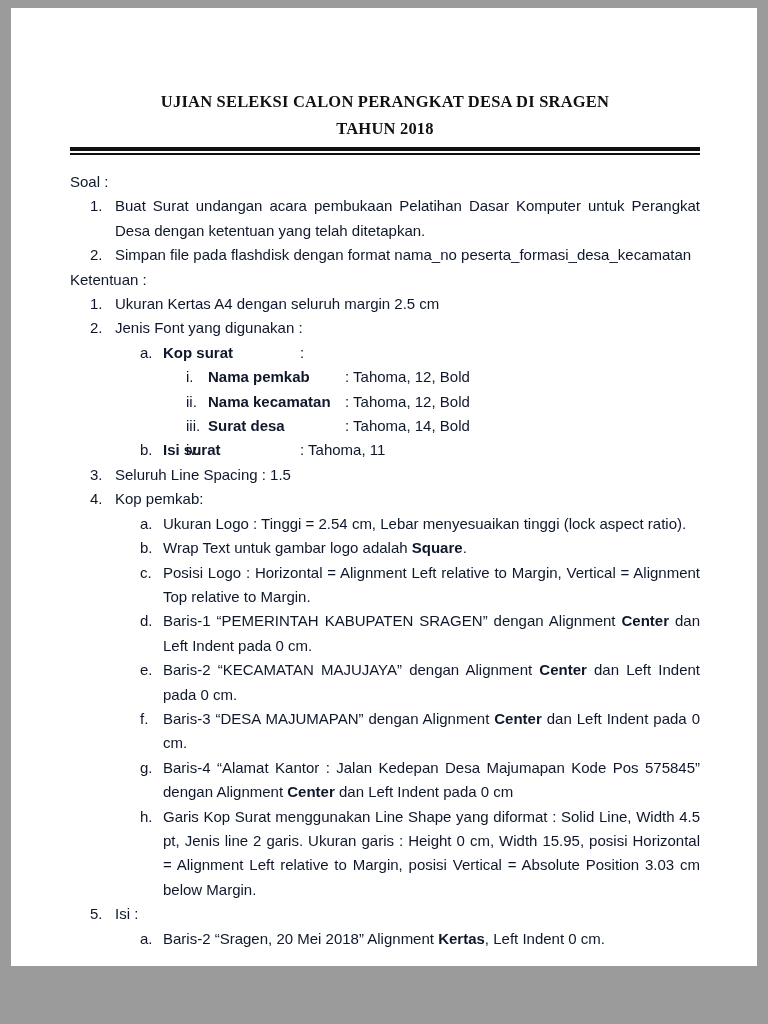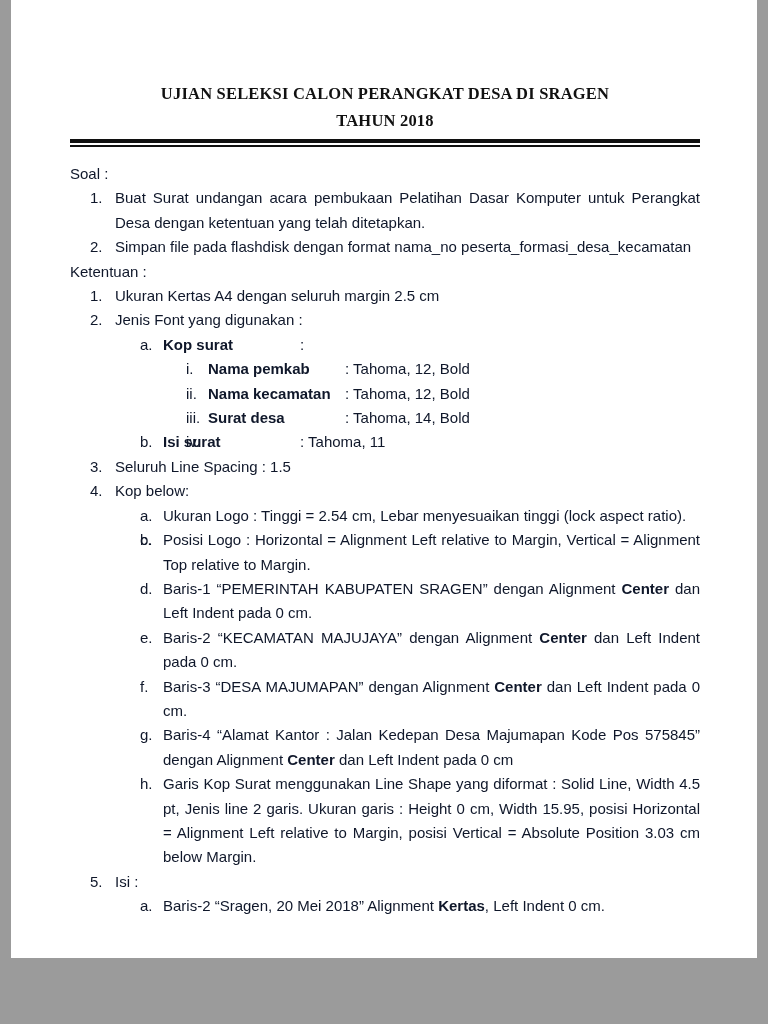--- a/index.html
+++ b/index.html
@@ -10,21 +10,21 @@
     -webkit-font-smoothing:antialiased;
   }
   .viewer {
     position:relative;
     width:768px; height:1024px;
     background:#9b9b9b;
     overflow:hidden;
   }
   .page {
     position:absolute;
-    left:11px; top:0;
+    left:11px; top:8px;
     width:746px; height:958px;
     background:#ffffff;
     box-sizing:border-box;
     padding:80px 57px 0 59px;
     color:#1a1a1a;
   }
   .title-block { text-align:center; }
   .title-line {
     font-family:"Liberation Serif", serif;
     font-weight:bold;
@@ -74,23 +74,23 @@
         <div class="line level-0"><span class="content"><span>Ketentuan :</span></span></div>
         <div class="line level-1"><span class="marker">1.</span><span class="content"><span>Ukuran Kertas A4 dengan seluruh margin 2.5 cm</span></span></div>
         <div class="line level-1"><span class="marker">2.</span><span class="content"><span>Jenis Font yang digunakan :</span></span></div>
         <div class="line level-2"><span class="marker">a.</span><span class="content"><span class="col-label">Kop surat</span><span>:</span></span></div>
         <div class="line level-3"><span class="marker">i.</span><span class="content"><span class="col-label">Nama pemkab</span><span>: Tahoma, 12, Bold</span></span></div>
         <div class="line level-3"><span class="marker">ii.</span><span class="content"><span class="col-label">Nama kecamatan</span><span>: Tahoma, 12, Bold</span></span></div>
         <div class="line level-3"><span class="marker">iii.</span><span class="content"><span class="col-label">Surat desa</span><span>: Tahoma, 14, Bold</span></span></div>
         <div class="line level-3"><span class="marker">iv.</span></div>
         <div class="line level-2"><span class="marker">b.</span><span class="content"><span class="col-label">Isi surat</span><span>: Tahoma, 11</span></span></div>
         <div class="line level-1"><span class="marker">3.</span><span class="content"><span>Seluruh Line Spacing : 1.5</span></span></div>
-        <div class="line level-1"><span class="marker">4.</span><span class="content"><span>Kop below:</span></span></div>
+        <div class="line level-1"><span class="marker">4.</span><span class="content"><span>Kop pemkab:</span></span></div>
         <div class="line level-2"><span class="marker">a.</span><span class="content"><span>Ukuran Logo : Tinggi = 2.54 cm, Lebar menyesuaikan tinggi (lock aspect ratio).</span></span></div>
-        <div class="line level-2"><span class="marker">b.</span></div>
+        <div class="line level-2"><span class="marker">b.</span><span class="content"><span>Wrap Text untuk gambar logo adalah </span><span class="b">Square</span><span>.</span></span></div>
         <div class="line level-2"><span class="marker">c.</span><span class="content"><span>Posisi Logo : Horizontal = Alignment Left relative to Margin, Vertical = Alignment Top relative to Margin.</span></span></div>
         <div class="line level-2"><span class="marker">d.</span><span class="content"><span>Baris-1 “PEMERINTAH KABUPATEN SRAGEN” dengan Alignment </span><span class="b">Center</span><span> dan Left Indent pada 0 cm.</span></span></div>
         <div class="line level-2"><span class="marker">e.</span><span class="content"><span>Baris-2 “KECAMATAN MAJUJAYA” dengan Alignment </span><span class="b">Center</span><span> dan Left Indent pada 0 cm.</span></span></div>
         <div class="line level-2"><span class="marker">f.</span><span class="content"><span>Baris-3 “DESA MAJUMAPAN” dengan Alignment </span><span class="b">Center</span><span> dan Left Indent pada 0 cm.</span></span></div>
         <div class="line level-2"><span class="marker">g.</span><span class="content"><span>Baris-4 “Alamat Kantor : Jalan Kedepan Desa Majumapan Kode Pos 575845” dengan Alignment </span><span class="b">Center</span><span> dan Left Indent pada 0 cm</span></span></div>
         <div class="line level-2"><span class="marker">h.</span><span class="content"><span>Garis Kop Surat menggunakan Line Shape yang diformat : Solid Line, Width 4.5 pt, Jenis line 2 garis. Ukuran garis : Height 0 cm, Width 15.95, posisi Horizontal = Alignment Left relative to Margin, posisi Vertical = Absolute Position 3.03 cm below Margin.</span></span></div>
         <div class="line level-1"><span class="marker">5.</span><span class="content"><span>Isi :</span></span></div>
         <div class="line level-2"><span class="marker">a.</span><span class="content"><span>Baris-2 “Sragen, 20 Mei 2018” Alignment </span><span class="b">Kertas</span><span>, Left Indent 0 cm.</span></span></div>
       </div>
   </div>

